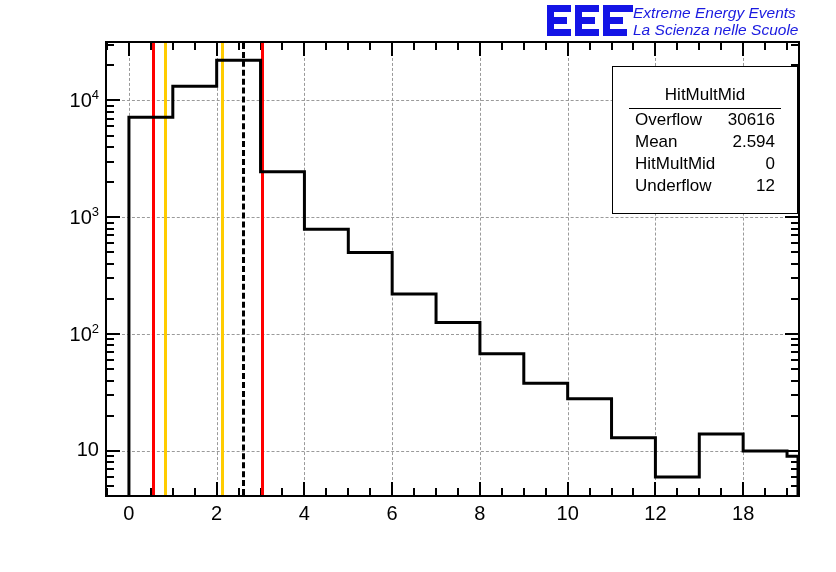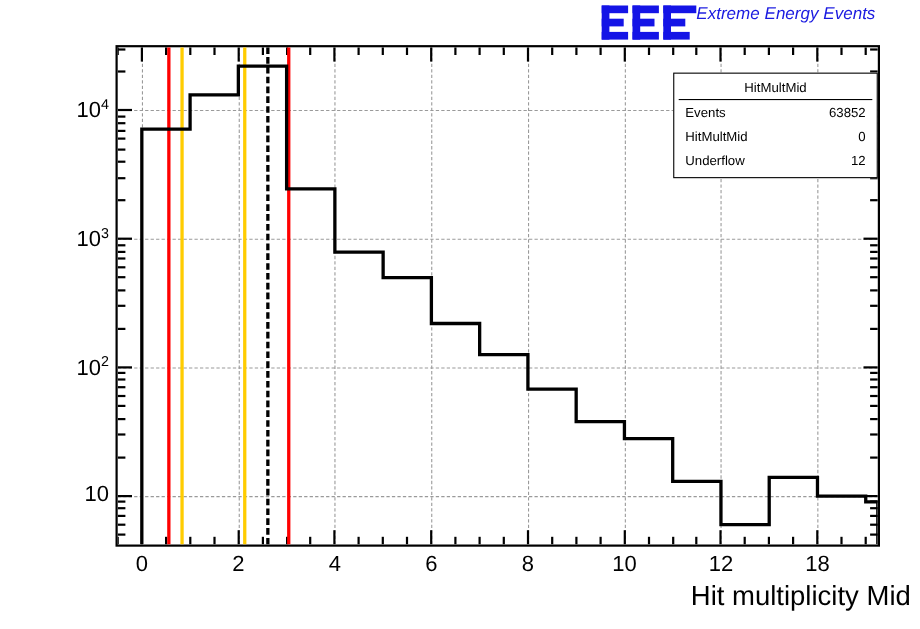--- a/index.html
+++ b/index.html
@@ -51,21 +51,21 @@
     font-size:25px; white-space:nowrap; color:#000;
   }
 
   
   .vline{position:absolute; width:0;}
 
   
   .stats{
     position:absolute; left:612px; top:66px; width:186px;
     background:#fff; border:1px solid #000; box-sizing:border-box;
-    font-size:12px; padding:4px;
+    font-size:17px; padding:16px;
   }
   .stats .stitle{text-align:center; padding:2px 0 3px 0; border-bottom:1px solid #000;}
   .srow{display:flex; justify-content:space-between; padding:0px 6px 0px 6px; line-height:22px;}
   .srow .k{text-align:left;}
   .srow .v{text-align:right;}
 
   svg.hist{position:absolute;left:0;top:0;}
 </style>
 </head>
 <body>
@@ -86,41 +86,41 @@
       <div class="bar" style="left:30px; top:26px; width:24px; height:7px;"></div>
       <div class="bar" style="left:30px; top:2px;  width:7px;  height:31px;"></div>
 
       <div class="bar" style="left:58px; top:2px;  width:30px; height:7px;"></div>
       <div class="bar" style="left:58px; top:14px; width:20px; height:7px;"></div>
       <div class="bar" style="left:58px; top:26px; width:24px; height:7px;"></div>
       <div class="bar" style="left:58px; top:2px;  width:7px;  height:31px;"></div>
     </div>
     <div class="logo-text">
       <div>Extreme Energy Events</div>
+      <div>La Scienza nelle Scuole</div>
     </div>
   </div>
 
   <div id="ylabels">
       <div class="ylab" style="right: 737px; top: 437.976px;">10</div>
       <div class="ylab" style="right: 737px; top: 321.123px;">10<sup>2</sup></div>
       <div class="ylab" style="right: 737px; top: 204.27px;">10<sup>3</sup></div>
       <div class="ylab" style="right: 737px; top: 87.417px;">10<sup>4</sup></div>
     </div>
   <div id="xlabels">
       <div class="xlab" style="left: 108.937px; top: 502px;">0</div>
       <div class="xlab" style="left: 196.683px; top: 502px;">2</div>
       <div class="xlab" style="left: 284.429px; top: 502px;">4</div>
       <div class="xlab" style="left: 372.175px; top: 502px;">6</div>
       <div class="xlab" style="left: 459.921px; top: 502px;">8</div>
       <div class="xlab" style="left: 547.667px; top: 502px;">10</div>
       <div class="xlab" style="left: 635.413px; top: 502px;">12</div>
       <div class="xlab" style="left: 723.159px; top: 502px;">18</div>
     </div>
 
-  <div class="axis-title">Hit multiplicity Mid</div>
 
   <div class="frame">
     <div class="plotarea" id="plotarea">
       <svg class="hist" id="histsvg" width="691" height="452" style="z-index: 5; position: absolute;">
           <path d="M 21.936507936507937 452 L 21.936507936507937 74.37084798114319 L 65.80952380952381 74.37084798114319 L 65.80952380952381 43.32761078999607 L 109.68253968253967 43.32761078999607 L 109.68253968253967 17.173797185522744 L 153.55555555555554 17.173797185522744 L 153.55555555555554 128.79471006006344 L 197.42857142857142 128.79471006006344 L 197.42857142857142 186.23244756534166 L 241.3015873015873 186.23244756534166 L 241.3015873015873 209.44609648196266 L 285.17460317460313 209.44609648196266 L 285.17460317460313 251.10967122324257 L 329.04761904761904 251.10967122324257 L 329.04761904761904 279.3941557282178 L 372.9206349206349 279.3941557282178 L 372.9206349206349 310.69455375759253 L 416.7936507936508 310.69455375759253 L 416.7936507936508 340.22622992370884 L 460.66666666666663 340.22622992370884 L 460.66666666666663 355.72390663311865 L 504.53968253968253 355.72390663311865 L 504.53968253968253 394.66099511849734 L 548.4126984126984 394.66099511849734 L 548.4126984126984 433.89926284164983 L 592.2857142857142 433.89926284164983 L 592.2857142857142 390.90012279458307 L 636.1587301587301 390.90012279458307 L 636.1587301587301 407.9756017976973 L 680.031746031746 407.9756017976973 L 680.031746031746 413.32249546993165 L 691 413.32249546993165 L 691 452" fill="none" stroke="#000000" stroke-width="3"></path>
         </svg>
     <div class="gridline grid-h" style="top: 407.976px;"></div>
         <div class="gridline grid-h" style="top: 291.123px;"></div>
         <div class="gridline grid-h" style="top: 174.27px;"></div>
         <div class="gridline grid-h" style="top: 57.417px;"></div>
@@ -271,22 +271,26 @@
         <div class="vline" style="left: 114.07px; top: 0px; height: 100%; border-left: 3px solid rgb(255, 204, 0);"></div>
         <div class="vline" style="left: 135.129px; top: 0px; height: 100%; border-left: 3px dashed rgb(0, 0, 0);"></div>
         <div class="vline" style="left: 153.556px; top: 0px; height: 100%; border-left: 3px solid rgb(255, 0, 0);"></div>
       </div>
   </div>
 
   <div class="stats">
     <div class="stitle">HitMultMid</div>
     <div id="statrows">
         <div class="srow">
-          <span class="k">Events</span>
-          <span class="v">63852</span>
+          <span class="k">Overflow</span>
+          <span class="v">30616</span>
+        </div>
+        <div class="srow">
+          <span class="k">Mean</span>
+          <span class="v">2.594</span>
         </div>
         <div class="srow">
           <span class="k">HitMultMid</span>
           <span class="v">0</span>
         </div>
         <div class="srow">
           <span class="k">Underflow</span>
           <span class="v">12</span>
         </div>
       </div>

